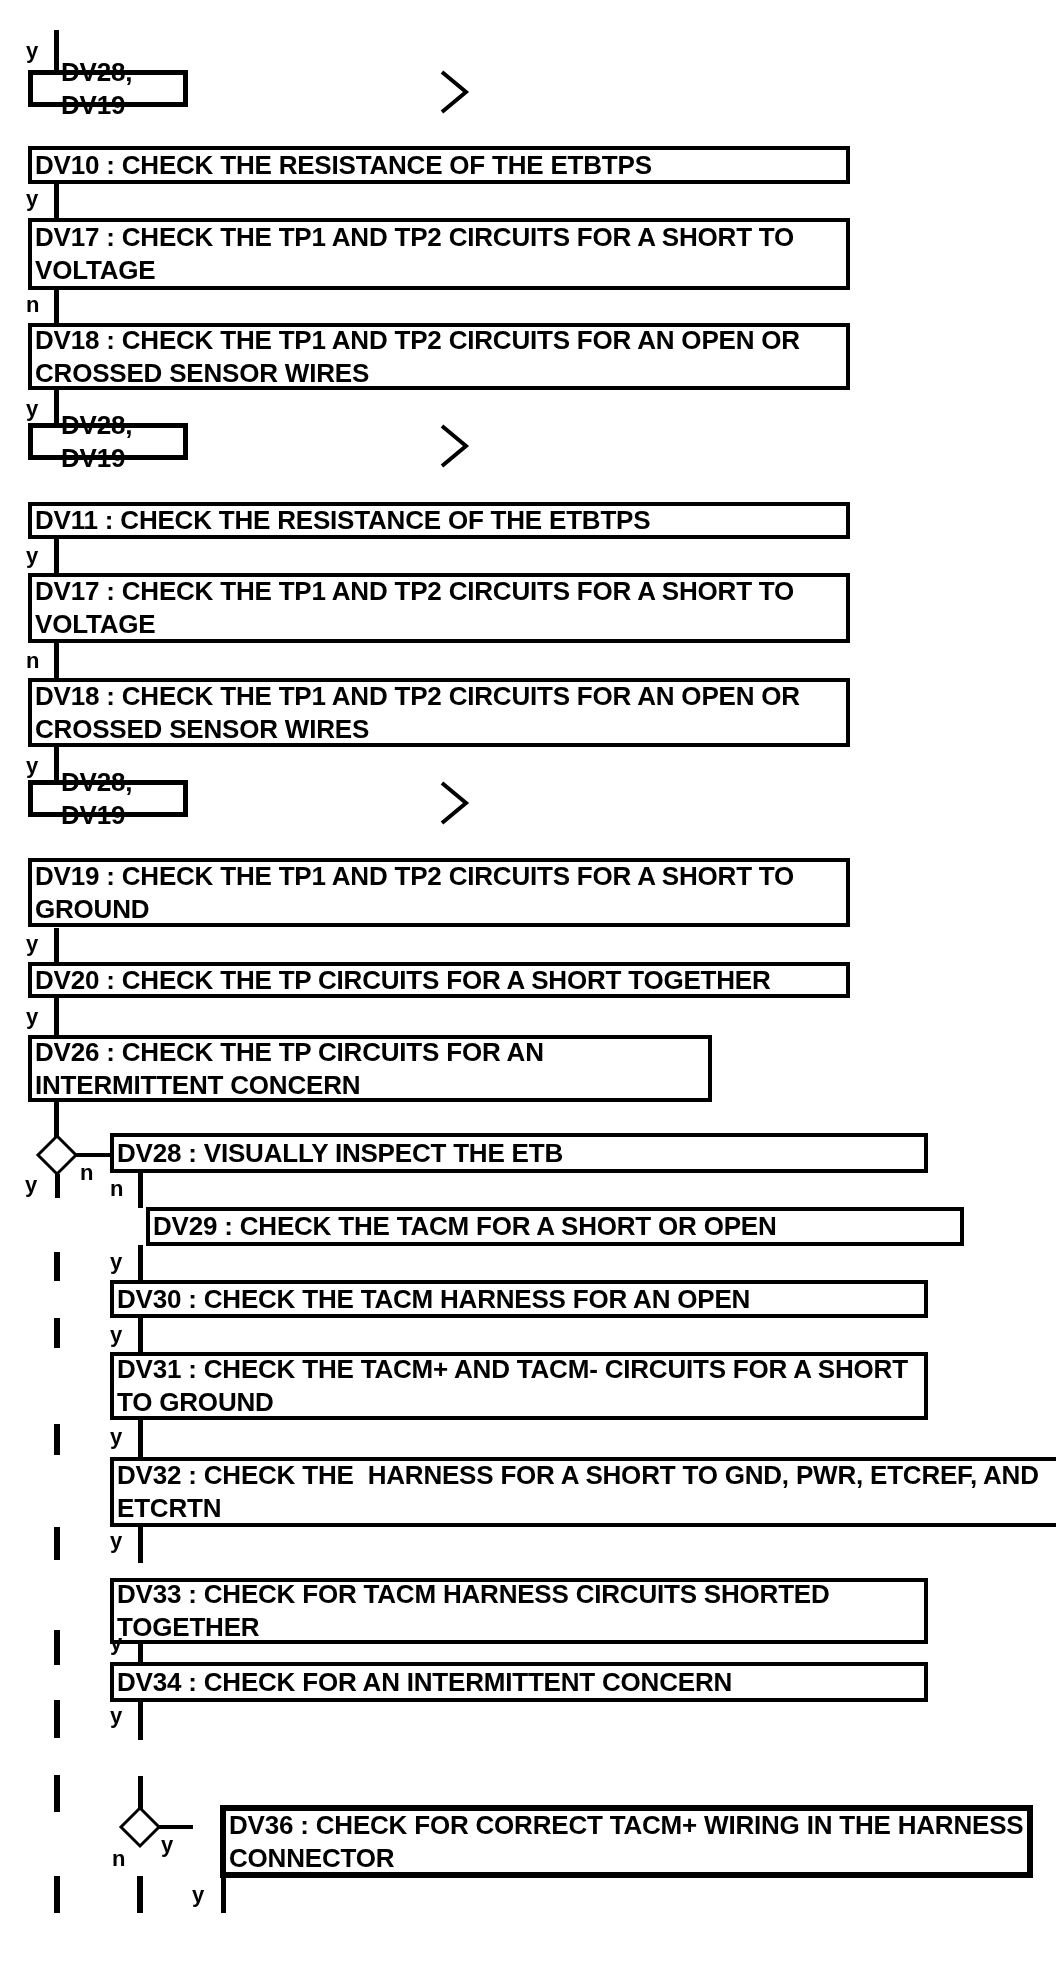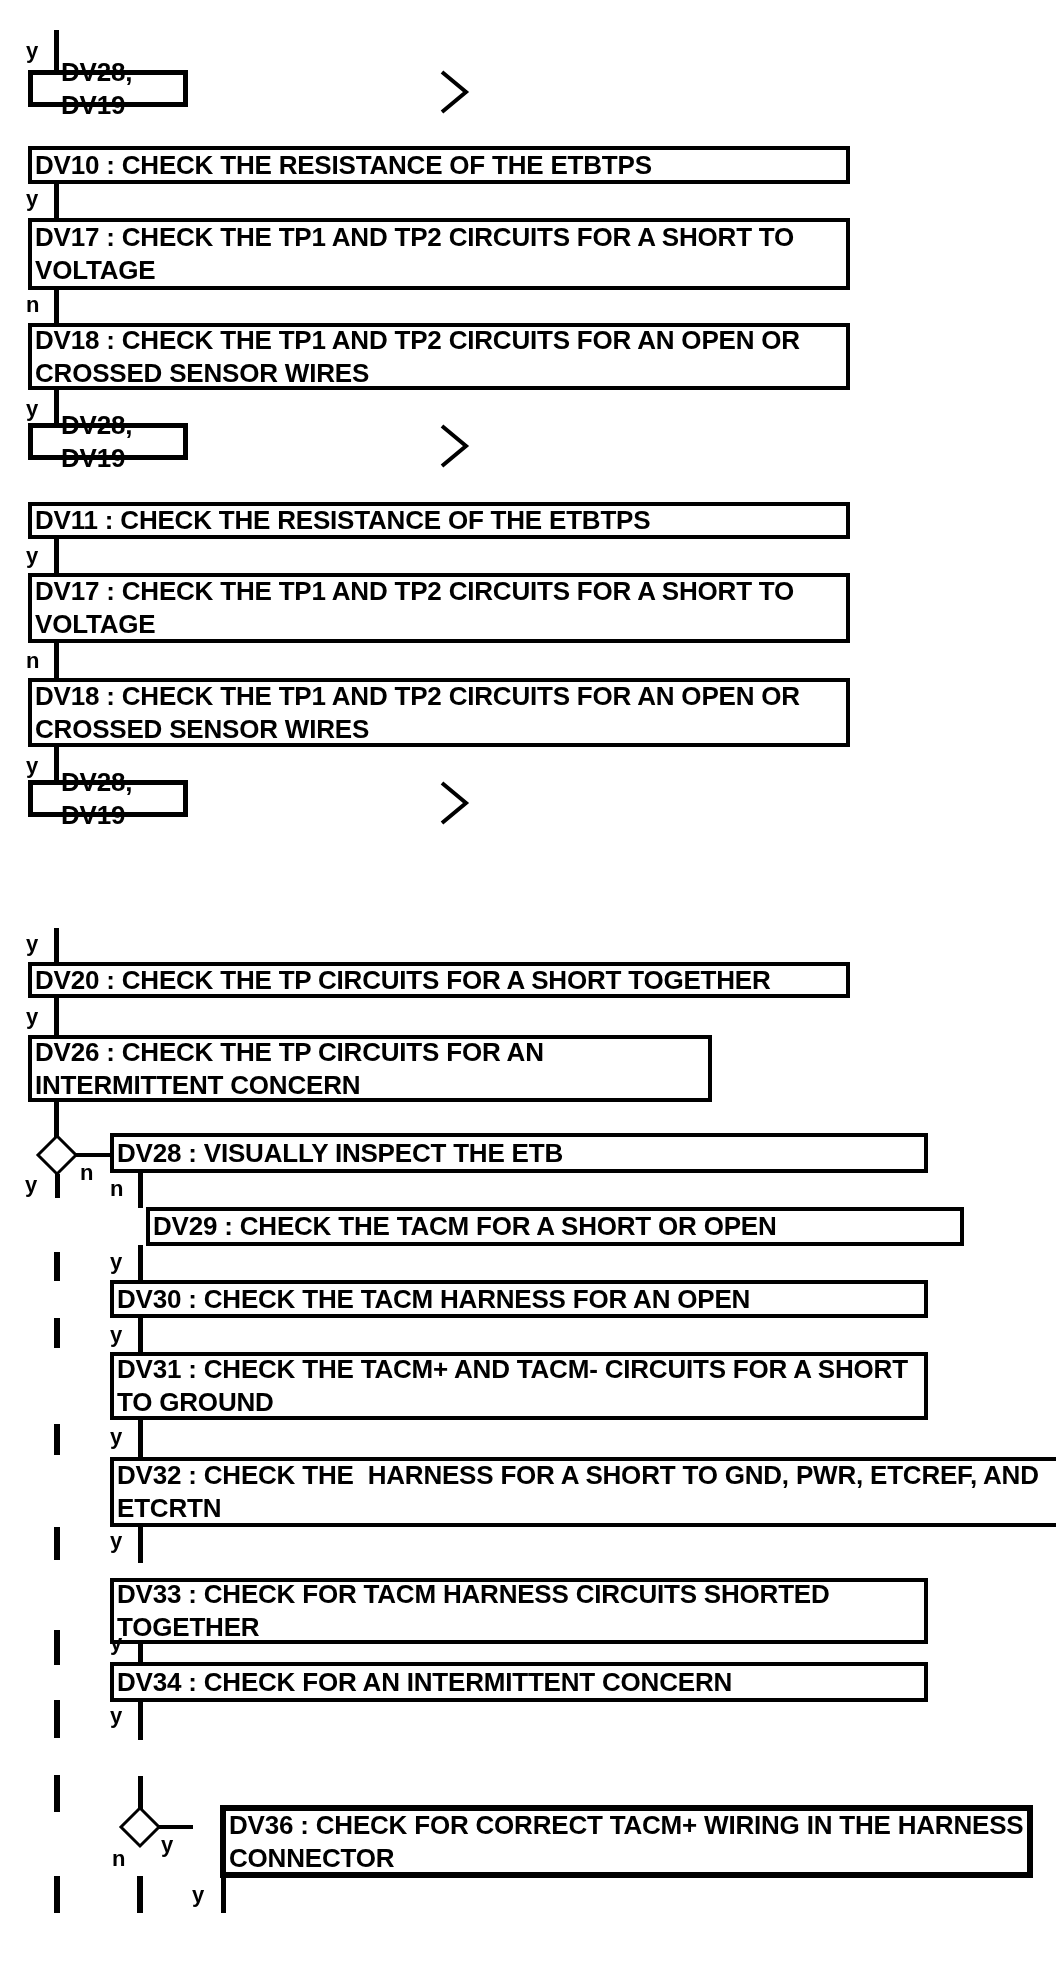--- a/index.html
+++ b/index.html
@@ -84,20 +84,21 @@
 
   <div class="box jump" style="left:28px;top:70px;height:37px;">DV28, DV19</div>
   <div class="box" style="left:28px;top:146px;width:822px;height:38px;">DV10 : CHECK THE RESISTANCE OF THE ETBTPS</div>
   <div class="box" style="left:28px;top:218px;width:822px;height:72px;">DV17 : CHECK THE TP1 AND TP2 CIRCUITS FOR A SHORT TO VOLTAGE</div>
   <div class="box" style="left:28px;top:323px;width:822px;height:67px;">DV18 : CHECK THE TP1 AND TP2 CIRCUITS FOR AN OPEN OR CROSSED SENSOR WIRES</div>
   <div class="box jump" style="left:28px;top:423px;height:37px;">DV28, DV19</div>
   <div class="box" style="left:28px;top:502px;width:822px;height:37px;">DV11 : CHECK THE RESISTANCE OF THE ETBTPS</div>
   <div class="box" style="left:28px;top:573px;width:822px;height:70px;">DV17 : CHECK THE TP1 AND TP2 CIRCUITS FOR A SHORT TO VOLTAGE</div>
   <div class="box" style="left:28px;top:678px;width:822px;height:69px;">DV18 : CHECK THE TP1 AND TP2 CIRCUITS FOR AN OPEN OR CROSSED SENSOR WIRES</div>
   <div class="box jump" style="left:28px;top:780px;height:37px;">DV28, DV19</div>
+  <div class="box" style="left:28px;top:858px;width:822px;height:69px;">DV19 : CHECK THE TP1 AND TP2 CIRCUITS FOR A SHORT TO GROUND</div>
   <div class="box" style="left:28px;top:962px;width:822px;height:36px;">DV20 : CHECK THE TP CIRCUITS FOR A SHORT TOGETHER</div>
   <div class="box" style="left:28px;top:1035px;width:684px;height:67px;">DV26 : CHECK THE TP CIRCUITS FOR AN INTERMITTENT CONCERN</div>
 
   <div class="box" style="left:110px;top:1133px;width:818px;height:40px;">DV28 : VISUALLY INSPECT THE ETB</div>
   <div class="box" style="left:110px;top:1207px;width:818px;height:39px;margin-left:36px;">DV29 : CHECK THE TACM FOR A SHORT OR OPEN</div>
   <div class="box" style="left:110px;top:1280px;width:818px;height:38px;">DV30 : CHECK THE TACM HARNESS FOR AN OPEN</div>
   <div class="box" style="left:110px;top:1352px;width:818px;height:68px;">DV31 : CHECK THE TACM+ AND TACM- CIRCUITS FOR A SHORT TO GROUND</div>
   <div class="box" style="left:110px;top:1457px;width:974px;height:70px;">DV32 : CHECK THE  HARNESS FOR A SHORT TO GND, PWR, ETCREF, AND ETCRTN</div>
   <div class="box" style="left:110px;top:1562px;width:818px;height:66px;margin-top:16px;">DV33 : CHECK FOR TACM HARNESS CIRCUITS SHORTED TOGETHER</div>
   <div class="box" style="left:110px;top:1662px;width:818px;height:40px;">DV34 : CHECK FOR AN INTERMITTENT CONCERN</div>

